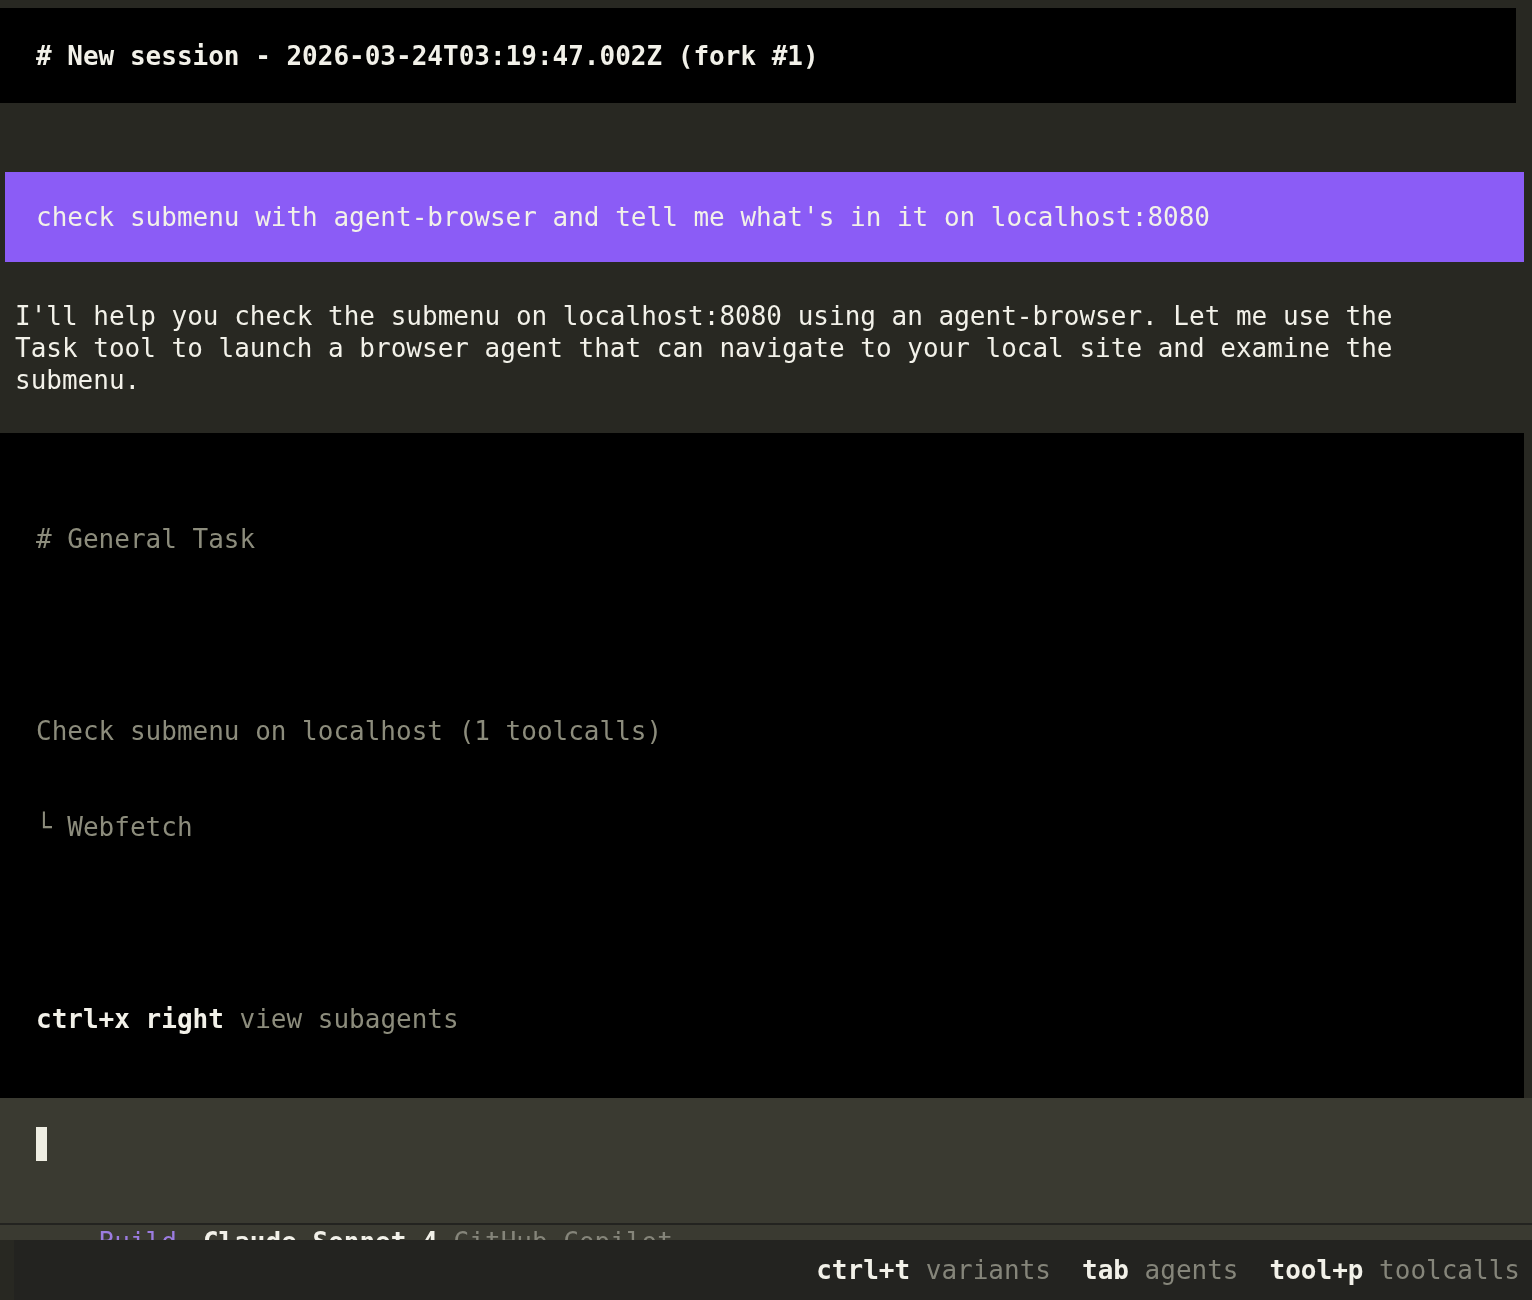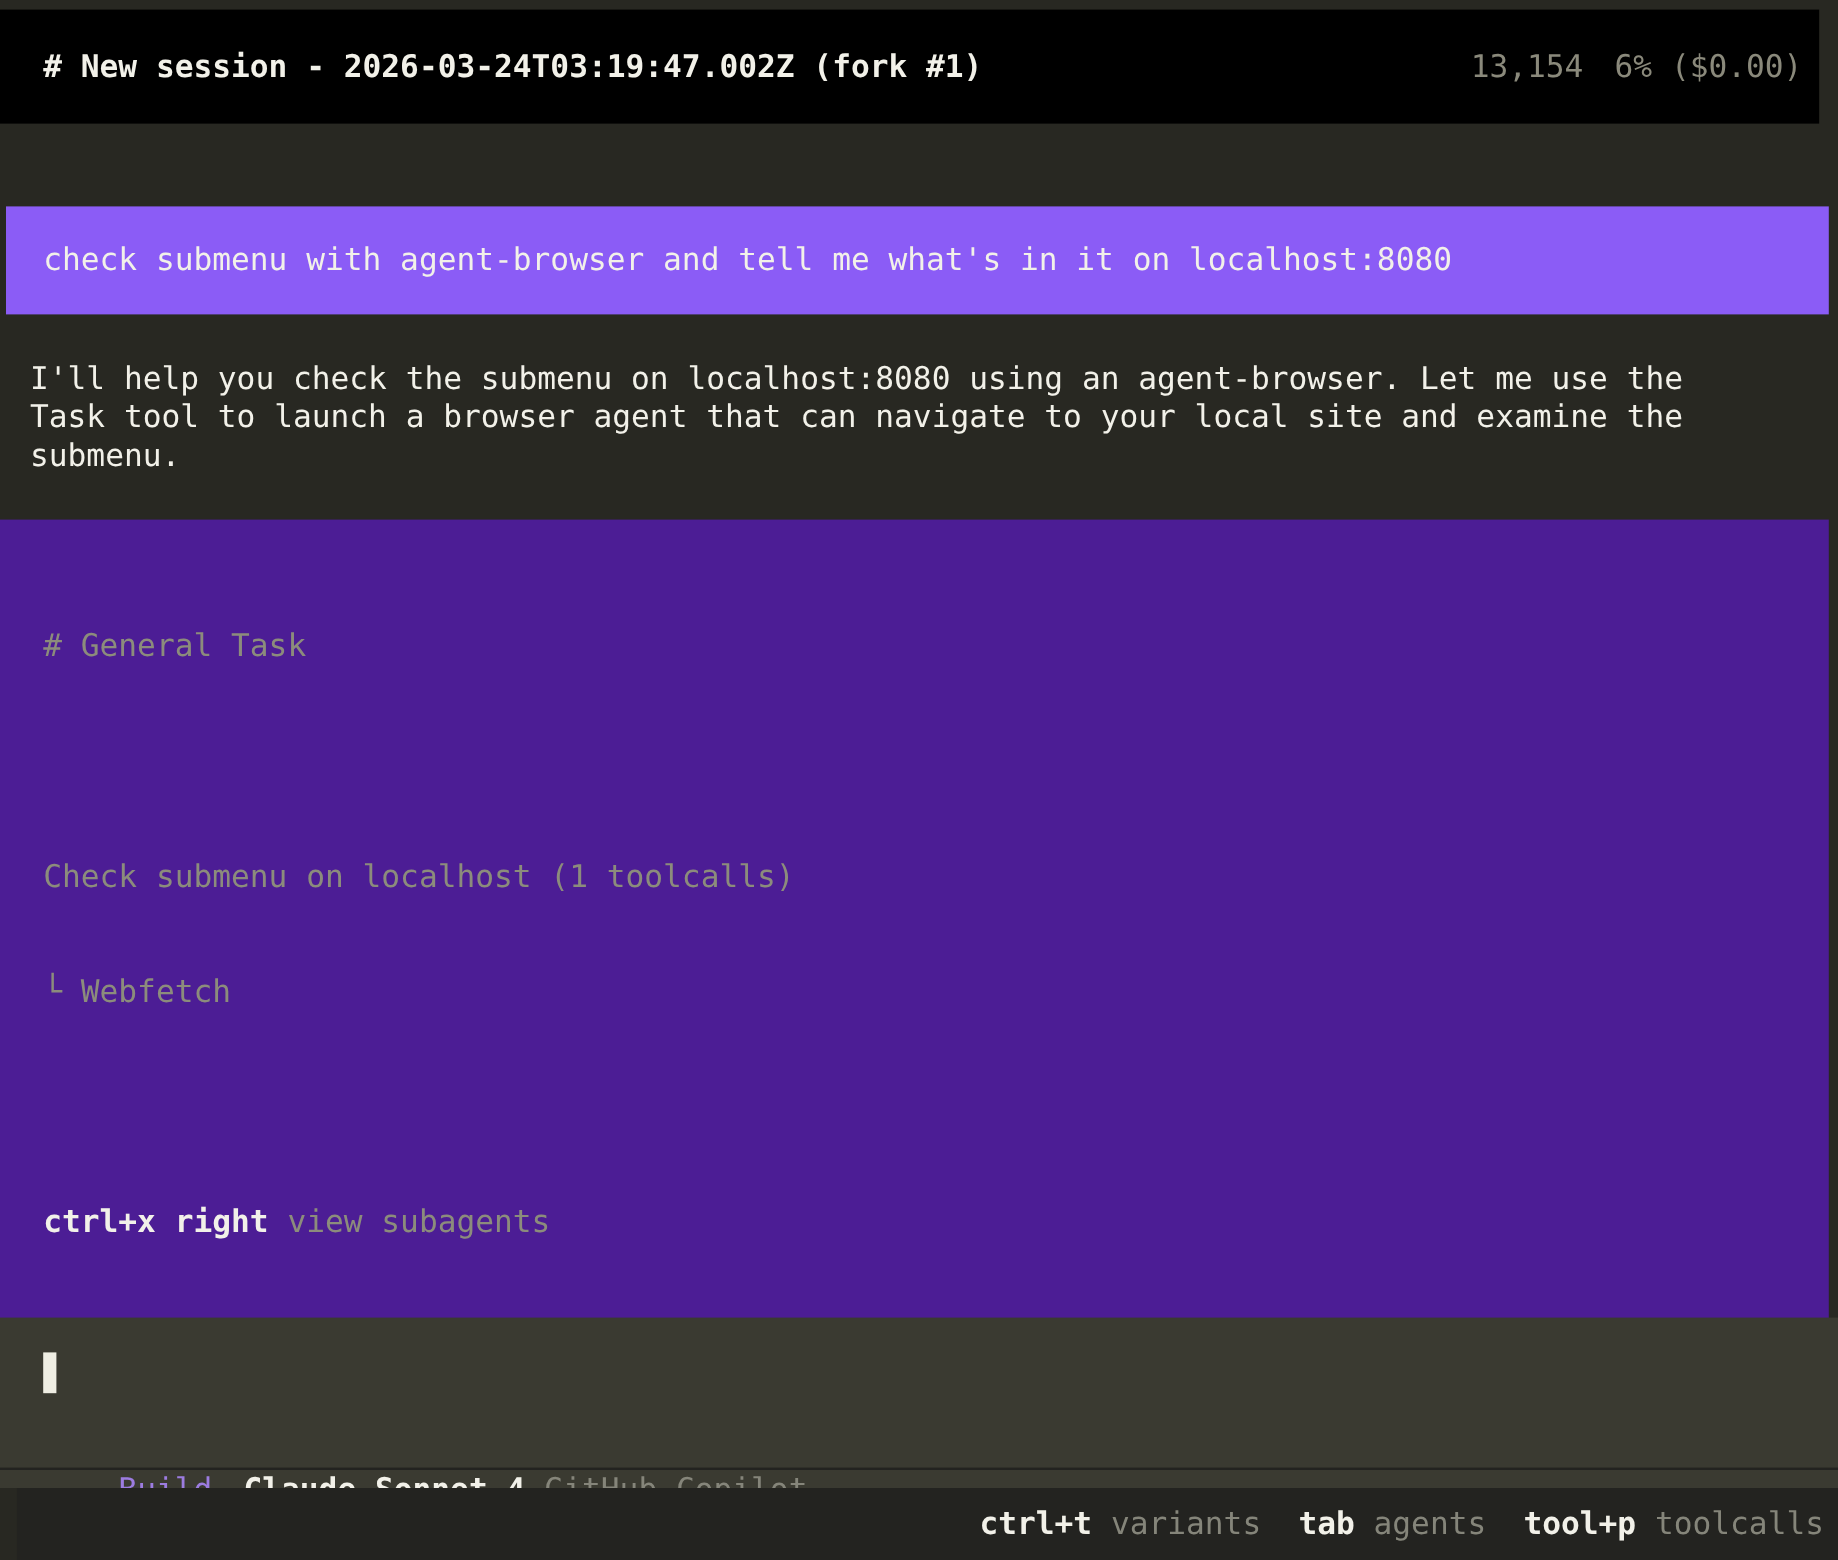--- a/index.html
+++ b/index.html
@@ -29,29 +29,29 @@
   .header-stats .tokens { margin-right: 26px; }
 
   
   .user-msg {
     margin: 69px 8px 0 5px;
     background: #8b5cf6;
     padding: 29px 31px;
   }
 
   .para {
-    margin-left: 25px;
+    margin-left: 15px;
     max-width: 92ch;
   }
   .assistant-intro { margin-top: 38px; }
 
   
   .task-block {
     margin: 37px 8px 0 0;
-    background: #4c1d95;
+    background: #000000;
     padding: 26px 0 34px 36px;
     color: #8c8c7c;
     white-space: pre;
   }
   .task-block .spacer { height: 32px; }
   .task-shortcut .key { color: #f2f1e9; font-weight: bold; }
 
   .result-intro { margin-top: 35px; }
   .section-title {
     margin: 32px 0 0 36px;
@@ -99,21 +99,20 @@
   }
   .footer .group { margin-left: 31px; }
   .footer .key { font-weight: bold; color: #f2f1e9; }
   .footer .label { color: #85857a; }
 </style>
 </head>
 <body>
 
 <div class="header">
   <span class="header-title"># New session - 2026-03-24T03:19:47.002Z (fork #1)</span>
-  <span class="header-stats"><span class="tokens">13,154</span><span>6% ($0.00)</span></span>
 </div>
 
 <div class="user-msg">
   <span>check submenu with agent-browser and tell me what's in it on localhost:8080</span>
 </div>
 
 <div class="para assistant-intro">I'll help you check the submenu on localhost:8080 using an agent-browser. Let me use the Task tool to launch a browser agent that can navigate to your local site and examine the submenu.</div>
 
 <div class="task-block">
   <div># General Task</div>

